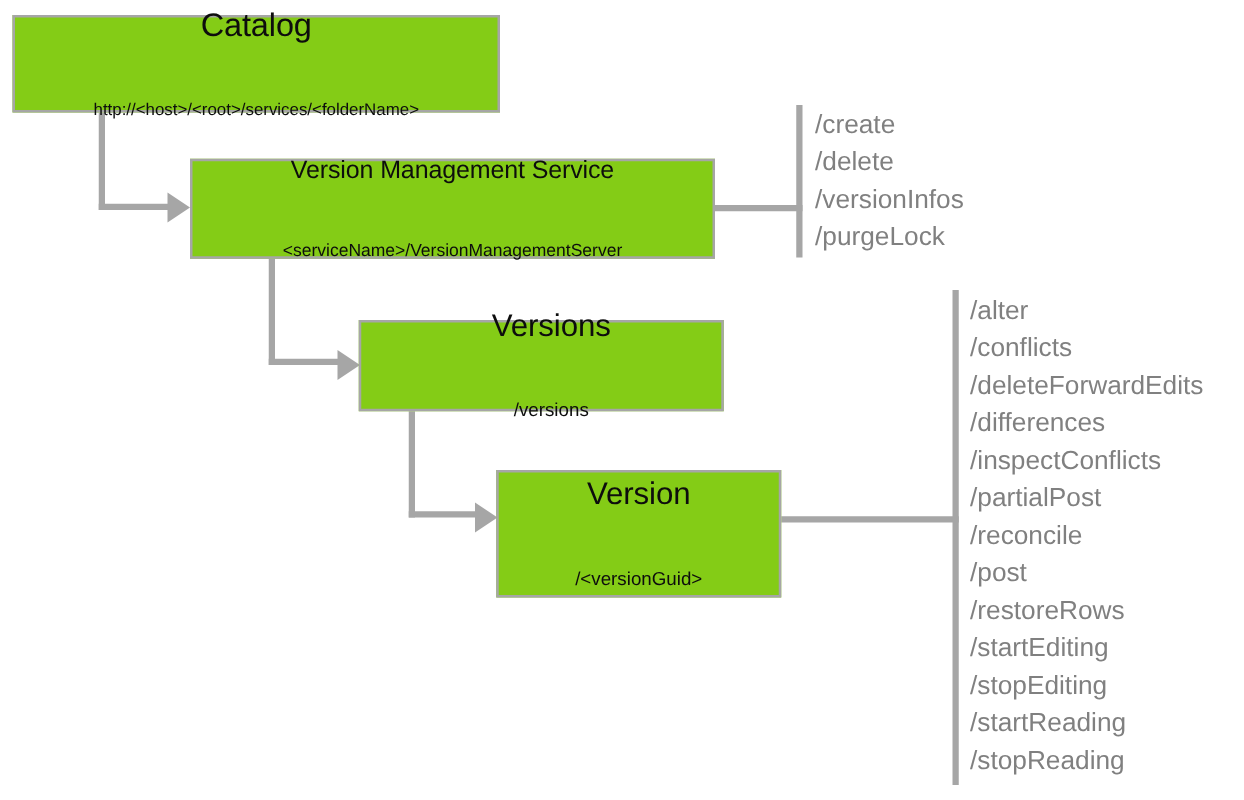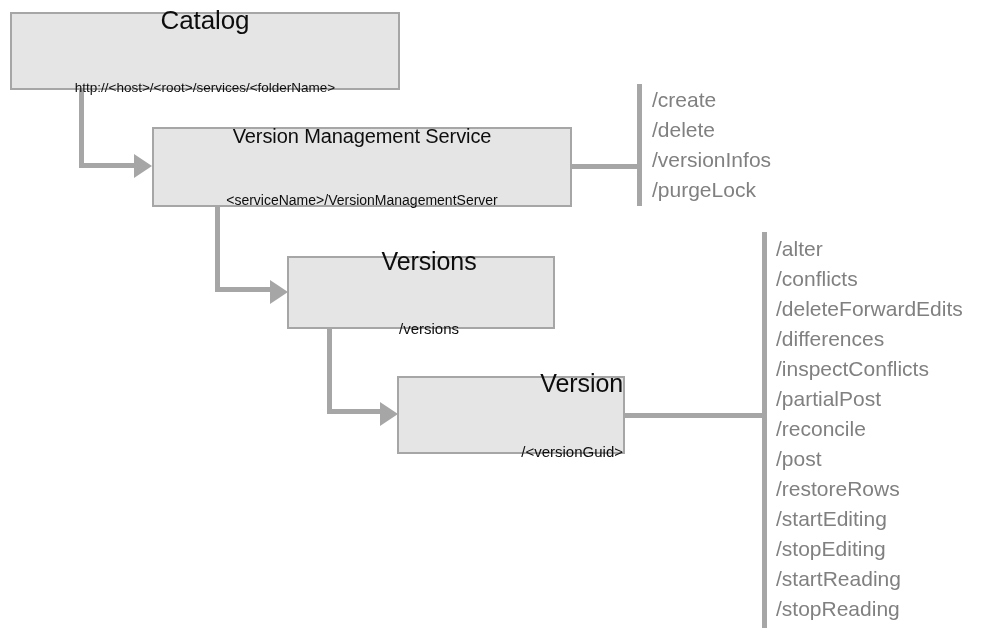--- a/index.html
+++ b/index.html
@@ -16,21 +16,21 @@
     width: 995px;
     height: 640px;
     background: #ffffff;
     overflow: hidden;
   }
 
   
   .node {
     position: absolute;
     box-sizing: border-box;
-    background: #e5e5e5;
+    background: #84cc16;
     border: 2px solid #a6a6a6;
     display: flex;
     flex-direction: column;
     align-items: center;
     justify-content: center;
     color: #0d0d0d;
     text-align: center;
     gap: 40px;
   }
   .node .title {
@@ -48,25 +48,25 @@
   }
 
   #node-catalog   { left: 10px;  top: 12px;  width: 390px; height: 78px; }
   #node-catalog .title { font-size: 26px; }
   #node-catalog .subtitle { font-size: 13.5px; }
 
   #node-vms       { left: 152px; top: 127px; width: 420px; height: 80px; }
   #node-vms .title { font-size: 20px; }
   #node-vms .subtitle { font-size: 14px; }
 
-  #node-versions  { left: 287px; top: 256px; width: 268px; height: 73px; padding-left: 16px; }
+  #node-versions  { left: 287px; top: 256px; width: 292px; height: 73px; padding-left: 16px; }
   #node-versions .title { font-size: 25px; }
   #node-versions .subtitle { font-size: 15px; }
 
-  #node-version   { left: 397px; top: 376px; width: 228px; height: 78px; align-items: flex-end; }
+  #node-version   { left: 397px; top: 376px; width: 228px; height: 102px; }
   #node-version .title { font-size: 25px; }
   #node-version .subtitle { font-size: 15px; }
 
   
   .conn {
     position: absolute;
     background: #a6a6a6;
   }
   .conn-v { width: 5px; }
   .conn-h { height: 5px; }

